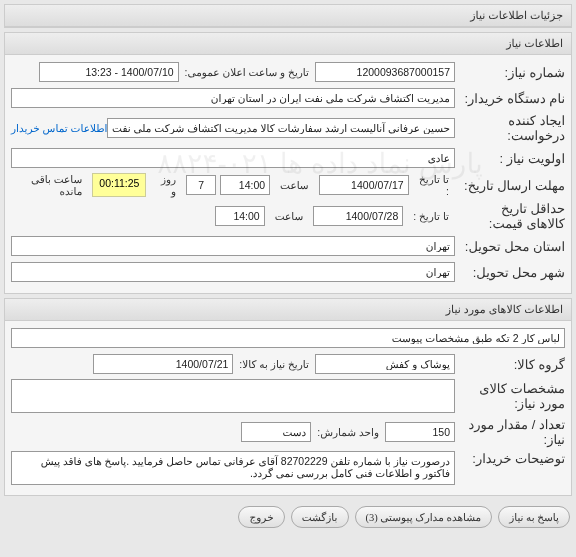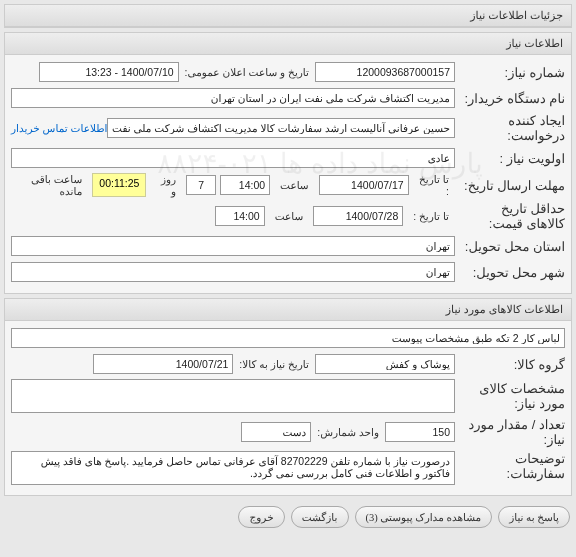--- a/index.html
+++ b/index.html
@@ -212,21 +212,21 @@
     </div>
 
     <div class="row">
       <span class="label">تعداد / مقدار مورد نیاز:</span>
       <input class="field field-sm" readonly="" value="150" style="">
       <span class="label-sm">واحد شمارش:</span>
       <input class="field field-sm" readonly="" value="دست" style="">
     </div>
 
     <div class="row" style="align-items:flex-start">
-      <span class="label">توضیحات سفارشات:</span>
+      <span class="label">توضیحات خریدار:</span>
       <textarea class="textarea" readonly="" style="">درصورت نیاز با شماره تلفن 82702229 آقای عرفانی تماس حاصل فرمایید .پاسخ های فاقد پیش فاکتور و اطلاعات فنی کامل بررسی نمی گردد.</textarea>
     </div>
 
   </div>
 </div>
 
 <div class="button-bar">
   <button class="btn">پاسخ به نیاز</button>
   <button class="btn">مشاهده مدارک پیوستی (3)</button>
   <button class="btn">بازگشت</button>

